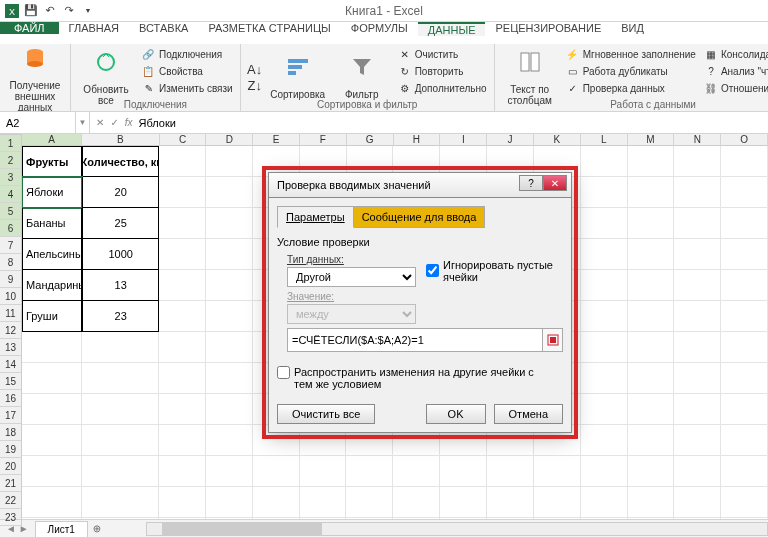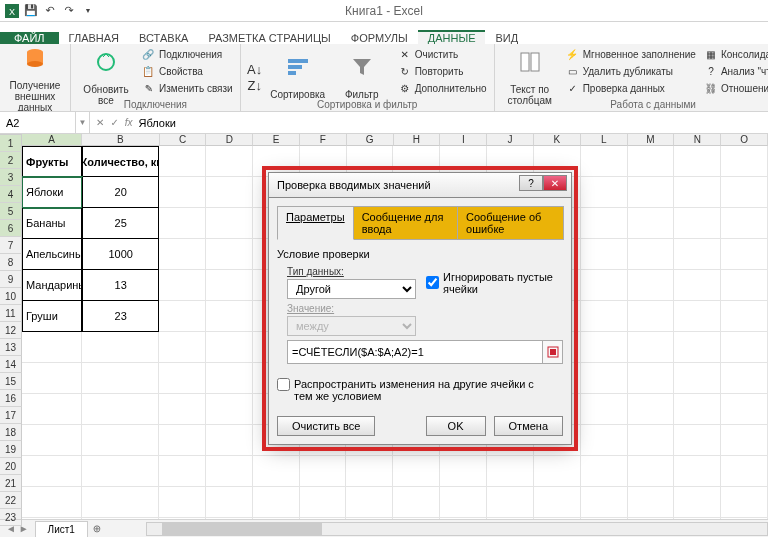--- a/index.html
+++ b/index.html
@@ -5,21 +5,21 @@
 * { margin: 0; padding: 0; box-sizing: border-box; font-family: "Segoe UI", Tahoma, sans-serif; }
 body { background: #fff; width: 768px; height: 537px; overflow: hidden; font-size: 11px; position: relative; }
 
 
 .titlebar { height: 22px; background: #fff; border-bottom: 1px solid #d4d4d4; display: flex; align-items: center; }
 .qat { display: flex; gap: 3px; padding: 0 4px; align-items: center; }
 .qat-icon { width: 16px; height: 16px; display: flex; align-items: center; justify-content: center; color: #444; font-size: 11px; }
 .app-title { position: absolute; left: 50%; transform: translateX(-50%); color: #666; font-size: 12px; }
 
 
-.tabs { height: 22px; background: #fff; display: flex; align-items: flex-end; }
+.tabs { height: 22px; background: #fff; display: flex; align-items: flex-start; }
 .file-tab { background: #217346; color: #fff; padding: 0 14px; display: flex; align-items: center; font-size: 11px; }
 .tab { padding: 0 10px; display: flex; align-items: center; color: #444; cursor: pointer; font-size: 11px; }
 .tab.active { color: #217346; border-top: 2px solid #217346; background: #f3f3f3; font-weight: 500; }
 
 
 .ribbon { height: 68px; background: #f3f3f3; border-bottom: 1px solid #d4d4d4; display: flex; overflow: hidden; }
 .rgroup { border-right: 1px solid #d4d4d4; padding: 2px 5px; display: flex; flex-direction: column; position: relative; }
 .rgroup-label { position: absolute; bottom: 1px; left: 0; right: 0; text-align: center; color: #666; font-size: 10px; }
 .rcontent { display: flex; gap: 4px; flex: 1; }
 .rbtn-big { width: 60px; display: flex; flex-direction: column; align-items: center; justify-content: center; gap: 10px; font-size: 10px; text-align: center; line-height: 1.1; color: #333; }
@@ -112,20 +112,21 @@
   <div class="app-title">Книга1 - Excel</div>
 </div>
 
 <div class="tabs">
   <div class="file-tab">ФАЙЛ</div>
   <div class="tab">ГЛАВНАЯ</div>
   <div class="tab">ВСТАВКА</div>
   <div class="tab">РАЗМЕТКА СТРАНИЦЫ</div>
   <div class="tab">ФОРМУЛЫ</div>
   <div class="tab active">ДАННЫЕ</div>
+  <div class="tab">РЕЦЕНЗИРОВАНИЕ</div>
   <div class="tab">ВИД</div>
 </div>
 
 <div class="ribbon">
   <div class="rgroup">
     <div class="rcontent">
       <div class="rbtn-big">
         <span class="ricon">
             <svg width="24" height="24">
               <ellipse cx="12" cy="6" rx="8" ry="3" fill="#fb923c"></ellipse>
@@ -221,21 +222,21 @@
           </span>
         <span>Текст по столбцам</span>
       </div>
       <div class="rcol">
         <div class="rbtn-sm">
             <span class="ricon">⚡</span>
             <span>Мгновенное заполнение</span>
           </div>
         <div class="rbtn-sm">
             <span class="ricon">▭</span>
-            <span>Удалить дубликаты</span>
+            <span>Работа дубликаты</span>
           </div>
         <div class="rbtn-sm">
             <span class="ricon">✓</span>
             <span>Проверка данных</span>
           </div>
       </div>
       <div class="rcol">
         <div class="rbtn-sm">
             <span class="ricon">▦</span>
             <span>Консолидация</span>
@@ -706,21 +707,20 @@
     <span>Проверка вводимых значений</span>
     <div class="dlg-winbtns">
       <div class="dlg-winbtn dlg-help">?</div>
       <div class="dlg-winbtn dlg-close">✕</div>
     </div>
   </div>
   <div class="dlg-body">
     <div class="dlg-tabs">
       <div class="dlg-tab active">Параметры</div>
       <div class="dlg-tab">Сообщение для ввода</div>
-      <div class="dlg-tab">Сообщение об ошибке</div>
     </div>
     <div class="dlg-section">Условие проверки</div>
     <div class="dlg-field">
       <div class="dlg-row">
         <div>
           <div class="dlg-label">Тип данных:</div>
           <select class="dlg-select"><option>Другой</option></select>
         </div>
         <label class="dlg-check">
           <input type="checkbox" checked="" style="">

